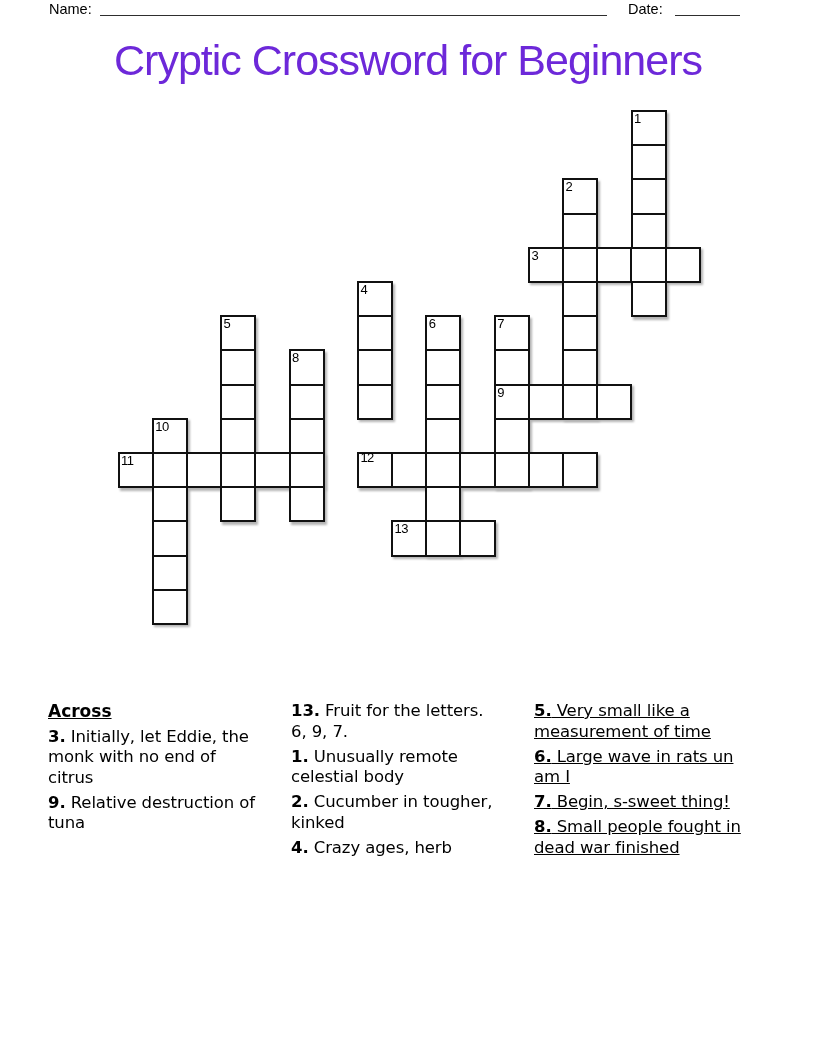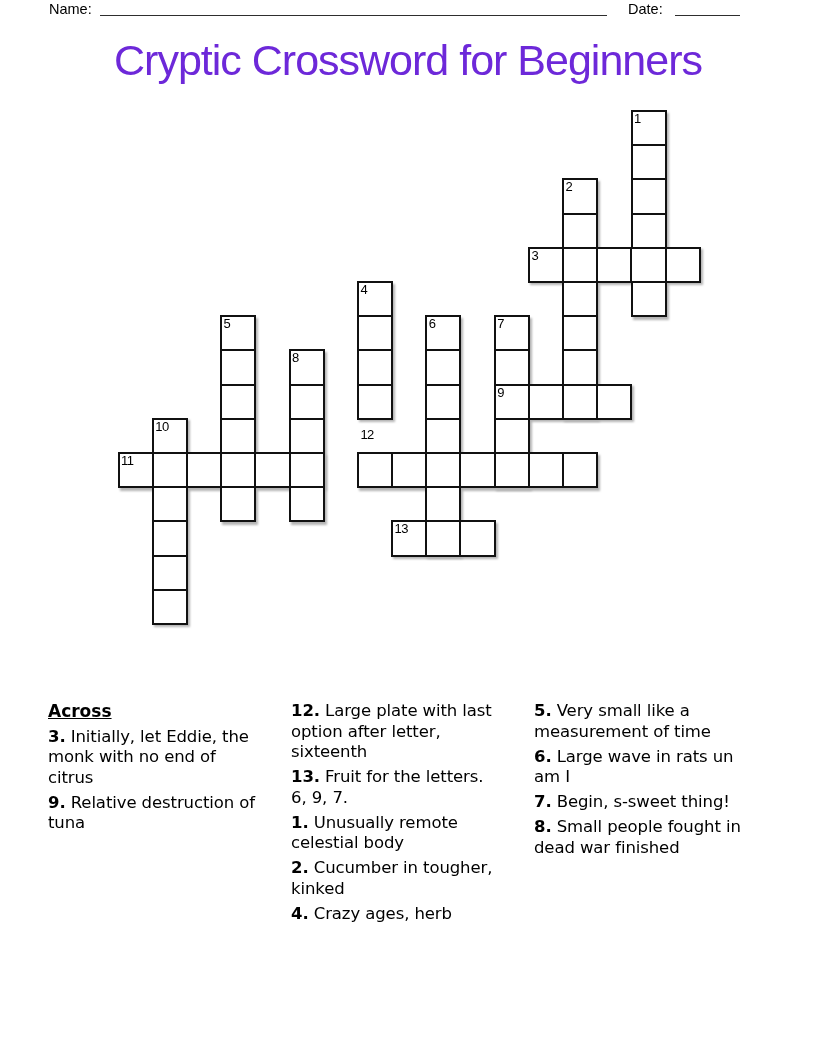--- a/index.html
+++ b/index.html
@@ -26,21 +26,21 @@
   .word-box{position:absolute;background:#ffffff;border:2px solid #111111;box-sizing:border-box;}
   .div-v{position:absolute;top:0;bottom:0;width:2px;background:#111111;}
   .div-h{position:absolute;left:0;right:0;height:2px;background:#111111;}
   .cell-num{
     position:absolute;font-size:13px;line-height:12px;letter-spacing:-0.5px;
     color:#000;z-index:6;font-family:"Liberation Sans",sans-serif;
   }
   
   #clues{position:absolute;left:48px;top:701px;width:720px;display:flex;}
   .clue-col{width:212px;margin-right:31px;}
-  .clue-col:last-child{margin-right:16px;}
+  .clue-col:last-child{margin-right:16px;text-decoration:underline;}
   .clue-header{
     font-family:"DejaVu Sans",sans-serif;font-size:17px;font-weight:700;
     text-decoration:underline;line-height:20.5px;margin:0 0 5px 0;
   }
   .clue{
     font-family:"DejaVu Sans",sans-serif;font-size:16.5px;line-height:20.5px;
     margin:0 0 4.5px 0;letter-spacing:-0.1px;
   }
   .clue .num{font-weight:700;}
 </style>
@@ -161,33 +161,32 @@
       <span class="cell-num" style="left: 565.6px; top: 181.4px;">2</span>
       <span class="cell-num" style="left: 531.4px; top: 249.8px;">3</span>
       <span class="cell-num" style="left: 360.4px; top: 284px;">4</span>
       <span class="cell-num" style="left: 223.6px; top: 318.2px;">5</span>
       <span class="cell-num" style="left: 428.8px; top: 318.2px;">6</span>
       <span class="cell-num" style="left: 497.2px; top: 318.2px;">7</span>
       <span class="cell-num" style="left: 292px; top: 352.4px;">8</span>
       <span class="cell-num" style="left: 497.2px; top: 386.6px;">9</span>
       <span class="cell-num" style="left: 155.2px; top: 420.8px;">10</span>
       <span class="cell-num" style="left: 121px; top: 455px;">11</span>
-      <span class="cell-num" style="left: 360.4px; top: 429px;">12</span>
+      <span class="cell-num" style="left: 360.4px; top: 452px;">12</span>
       <span class="cell-num" style="left: 394.6px; top: 523.4px;">13</span>
     </div>
   </div>
 
 <div id="clues">
     <div class="clue-col">
       <div class="clue-header">Across</div>
       <div class="clue"><span class="num">3.</span><span> Initially, let Eddie, the monk with no end of citrus</span></div>
       <div class="clue"><span class="num">9.</span><span> Relative destruction of tuna</span></div>
     </div>
     <div class="clue-col">
-      <div class="clue"><span class="num">12.</span><span> Large plate with last option after letter, sixteenth</span></div>
       <div class="clue"><span class="num">13.</span><span> Fruit for the letters. 6, 9, 7.</span></div>
       <div class="clue"><span class="num">1.</span><span> Unusually remote celestial body</span></div>
       <div class="clue"><span class="num">2.</span><span> Cucumber in tougher, kinked</span></div>
       <div class="clue"><span class="num">4.</span><span> Crazy ages, herb</span></div>
     </div>
     <div class="clue-col">
       <div class="clue"><span class="num">5.</span><span> Very small like a measurement of time</span></div>
       <div class="clue"><span class="num">6.</span><span> Large wave in rats un am I</span></div>
       <div class="clue"><span class="num">7.</span><span> Begin, s-sweet thing!</span></div>
       <div class="clue"><span class="num">8.</span><span> Small people fought in dead war finished</span></div>

